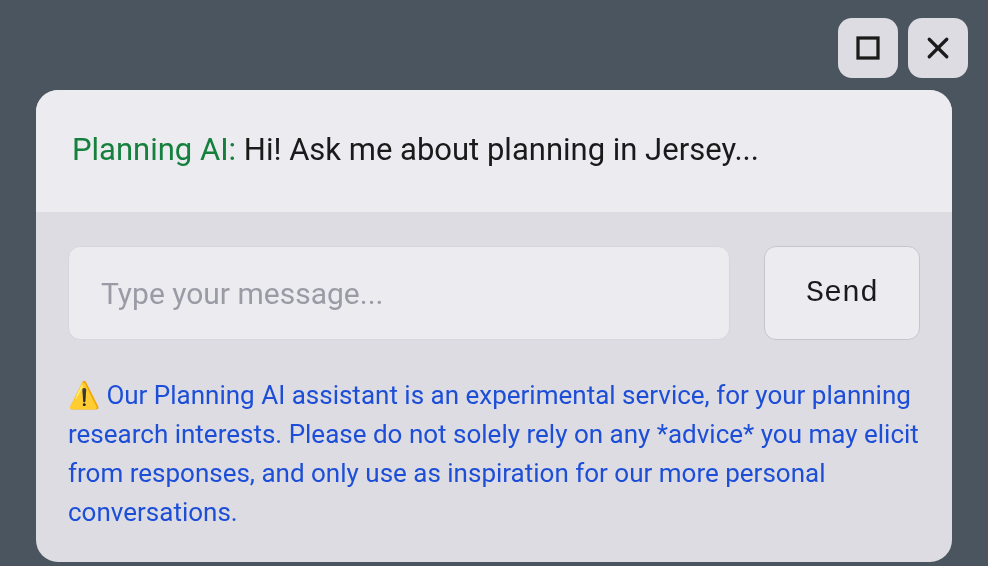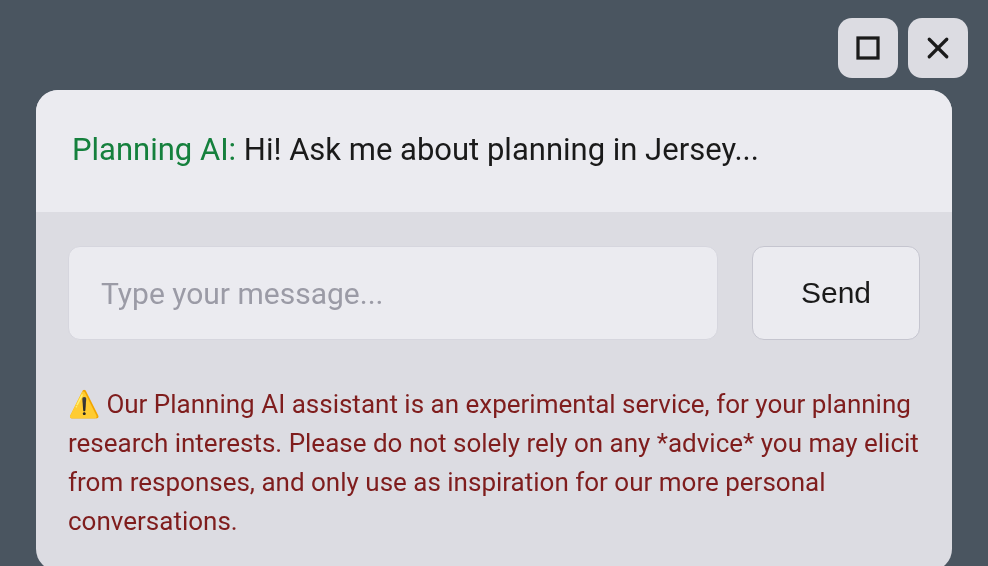--- a/index.html
+++ b/index.html
@@ -75,35 +75,35 @@
       padding: 0 32px;
       font-size: 30px;
       color: #333;
       font-family: inherit;
       outline: none;
     }
     .msg-input::placeholder {
       color: #9b9ba6;
     }
     .send-btn {
-      width: 168px;
+      width: 156px;
       height: 94px;
       background: #ebebf0;
       border: 1px solid #c5c5cf;
       border-radius: 12px;
       font-size: 30px;
       color: #1a1a1a;
       cursor: pointer;
-      font-family: Liberation Sans, sans-serif;
+      font-family: Liberation Mono, monospace;
     }
     .disclaimer {
-      margin-top: 45px;
+      margin-top: 36px;
       font-size: 26px;
       line-height: 1.5;
-      color: #7f1d1d;
+      color: #1d4ed8;
     }
     .warn-icon {
       margin-right: 6px;
     }
   </style>
 </head>
 <body>
 
 <div class="window-controls">
   <button class="control-btn">

